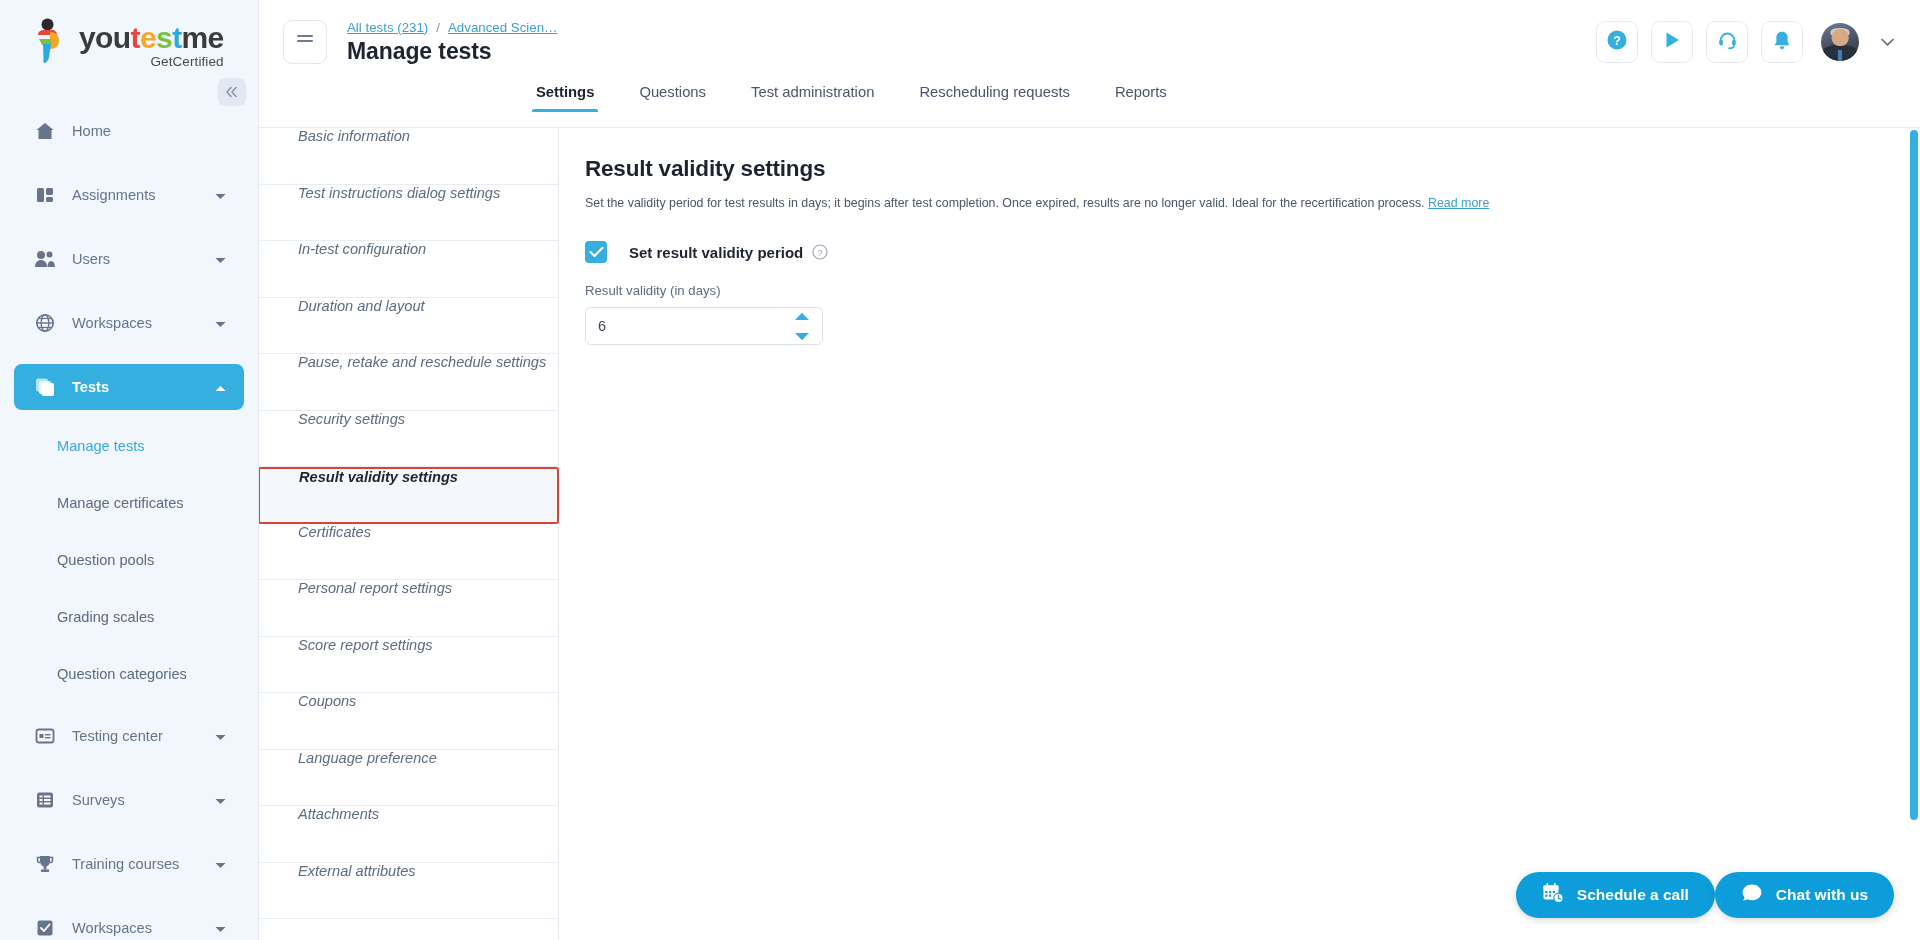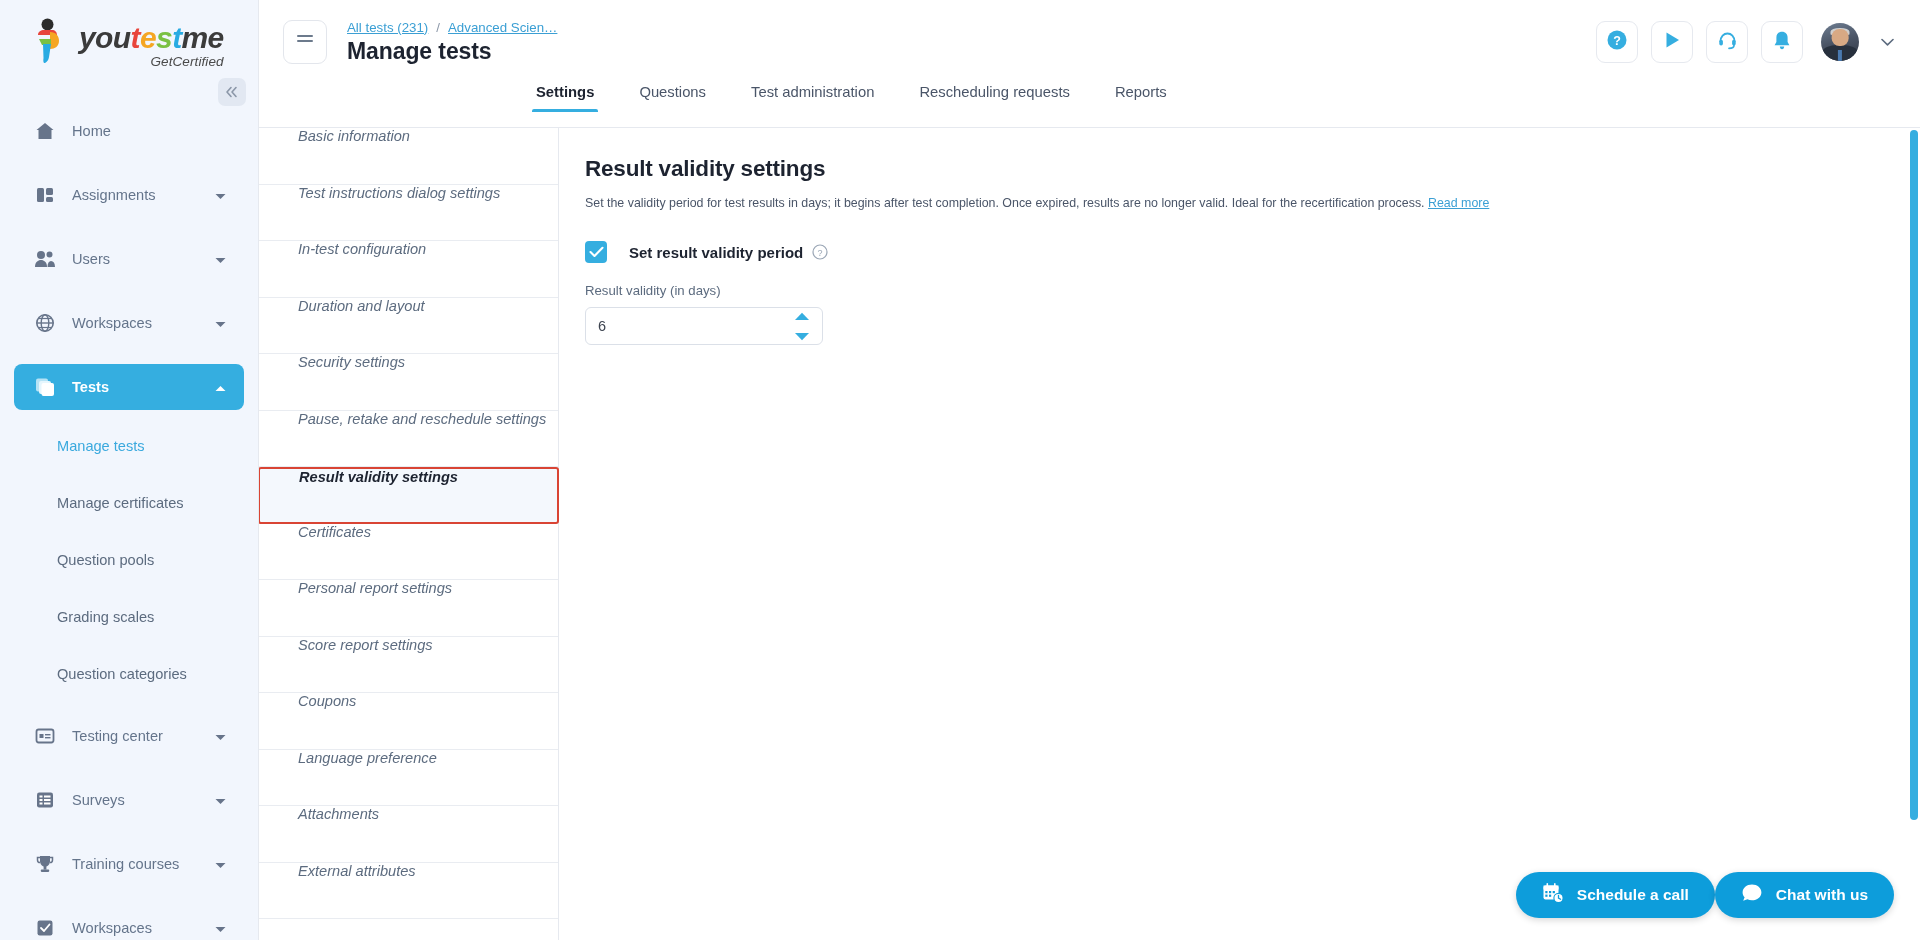--- a/index.html
+++ b/index.html
@@ -13,21 +13,21 @@
 
   
   .sidebar {
     width: 258px; height: 940px;
     background: #f2f6fd;
     flex: 0 0 258px;
     position: relative;
     overflow: hidden;
   }
   .logo-wrap { padding: 18px 0 0 30px; height: 86px; }
-  .logo-row { display: flex; align-items: flex-start; gap: 9px; font-style: italic; }
+  .logo-row { display: flex; align-items: flex-start; gap: 9px; }
   .logo-mark { width: 40px; height: 46px; position: relative; flex: 0 0 40px; }
   .logo-text-block { padding-top: 5px; }
   .logo-word { font-size: 30px; font-weight: bold; letter-spacing: -0.6px; line-height: 1; }
   .lg-dark { color: #3b3b3b; }
   .lg-red { color: #e8453c; }
   .lg-orange { color: #f5a623; }
   .lg-green { color: #7ac143; }
   .lg-blue { color: #29abe2; }
   .logo-sub { font-size: 13.5px; color: #4a4a4a; text-align: right; margin-top: 1px; letter-spacing: 0.1px;}
 
@@ -451,24 +451,24 @@
         <div class="setting-row">
             <span>Test instructions dialog settings</span>
           </div>
         <div class="setting-row">
             <span>In-test configuration</span>
           </div>
         <div class="setting-row">
             <span>Duration and layout</span>
           </div>
         <div class="setting-row">
+            <span>Pause, retake and reschedule settings</span>
+          </div>
+        <div class="setting-row">
             <span>Security settings</span>
-          </div>
-        <div class="setting-row">
-            <span>Pause, retake and reschedule settings</span>
           </div>
         <div class="setting-row selected">
             <span>Result validity settings</span>
           </div>
         <div class="setting-row">
             <span>Certificates</span>
           </div>
         <div class="setting-row">
             <span>Personal report settings</span>
           </div>

